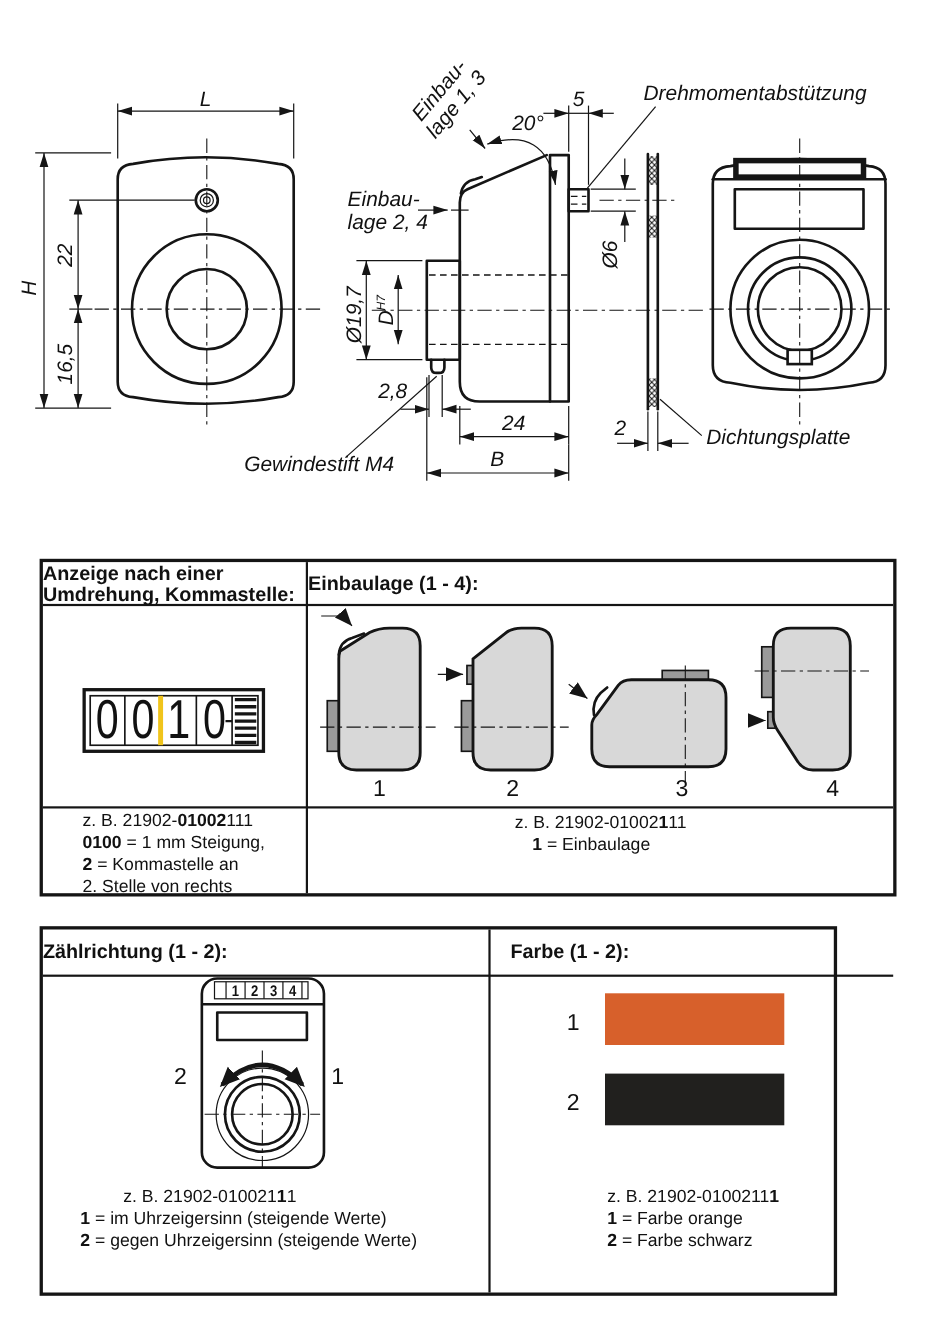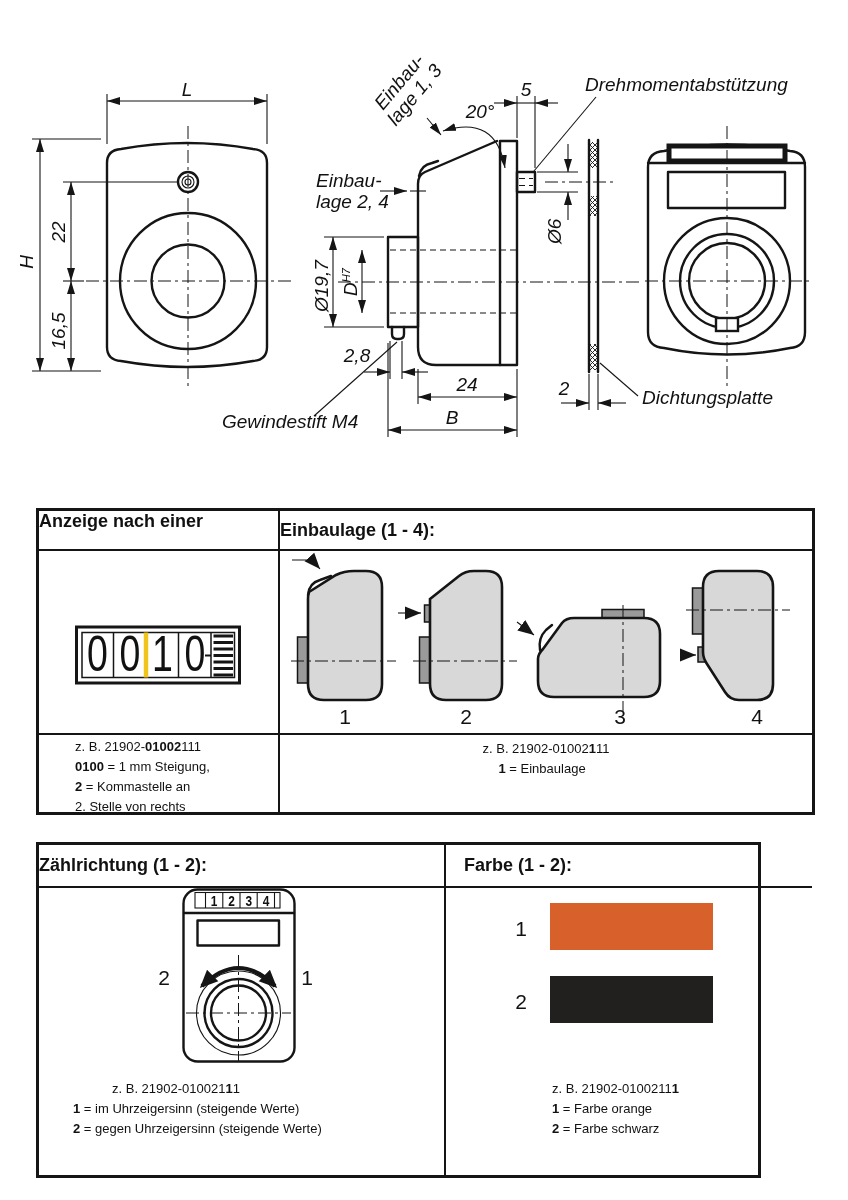--- a/index.html
+++ b/index.html
@@ -2,21 +2,21 @@
 <html><head>
 <meta charset="utf-8">
 <style>
   html,body{margin:0;padding:0;background:#fff}
   #page{position:relative;width:848px;height:1200px;background:#fff;overflow:hidden;
         font-family:"Liberation Sans",sans-serif;color:#111}
   .abs{position:absolute}
   .tbl{position:absolute;border:3px solid #151515;box-sizing:border-box;background:#fff}
   .vline,.hline{position:absolute;background:#151515}
   .hdr{position:absolute;font-weight:bold;font-size:18px;line-height:19px;text-align:left;white-space:nowrap}
-  .txt{position:absolute;font-size:13px;line-height:20px;white-space:nowrap}
+  .txt{position:absolute;font-size:16px;line-height:20px;white-space:nowrap}
   .txt b{font-weight:bold}
   .ctr{text-align:center}
   .inner-left{display:inline-block;text-align:left}
   
   .o{stroke:#151515;stroke-width:2.4;fill:none;stroke-linejoin:round;stroke-linecap:round}
   .t{stroke:#151515;stroke-width:1.1;fill:none}
   .cl{stroke:#151515;stroke-width:1;fill:none;stroke-dasharray:13 4 3 4}
   .hd{stroke:#151515;stroke-width:1.2;fill:none;stroke-dasharray:6 4}
   .dim{font:italic 19px "Liberation Sans",sans-serif;fill:#111}
   .dimu{font:21px "Liberation Sans",sans-serif;fill:#111}
@@ -172,20 +172,21 @@
     </g>
   </svg>
 
   <div class="tbl" style="left:36px;top:508px;width:779px;height:307px">
     <div class="vline" style="left:239px;top:0;width:2px;height:301px"></div>
     <div class="hline" style="left:0;top:38px;width:773px;height:2px"></div>
     <div class="hline" style="left:0;top:222px;width:773px;height:2px"></div>
 
     <div class="hdr" style="left:0;top:1px;width:239px">
       <div>Anzeige nach einer</div>
+      <div>Umdrehung, Kommastelle:</div>
     </div>
     <div class="hdr" style="left:241px;top:10px;width:432px">Einbaulage (1 - 4):</div>
 
     <div class="txt" style="left:36px;top:226px">
       <div><span>z. B. 21902-</span><b>01002</b><span>111</span></div>
       <div><b>0100</b><span> = 1 mm Steigung,</span></div>
       <div><b>2</b><span> = Kommastelle an</span></div>
       <div style="">2. Stelle von rechts</div>
     </div>
     <div class="txt ctr" style="left:241px;top:228px;width:532px">

